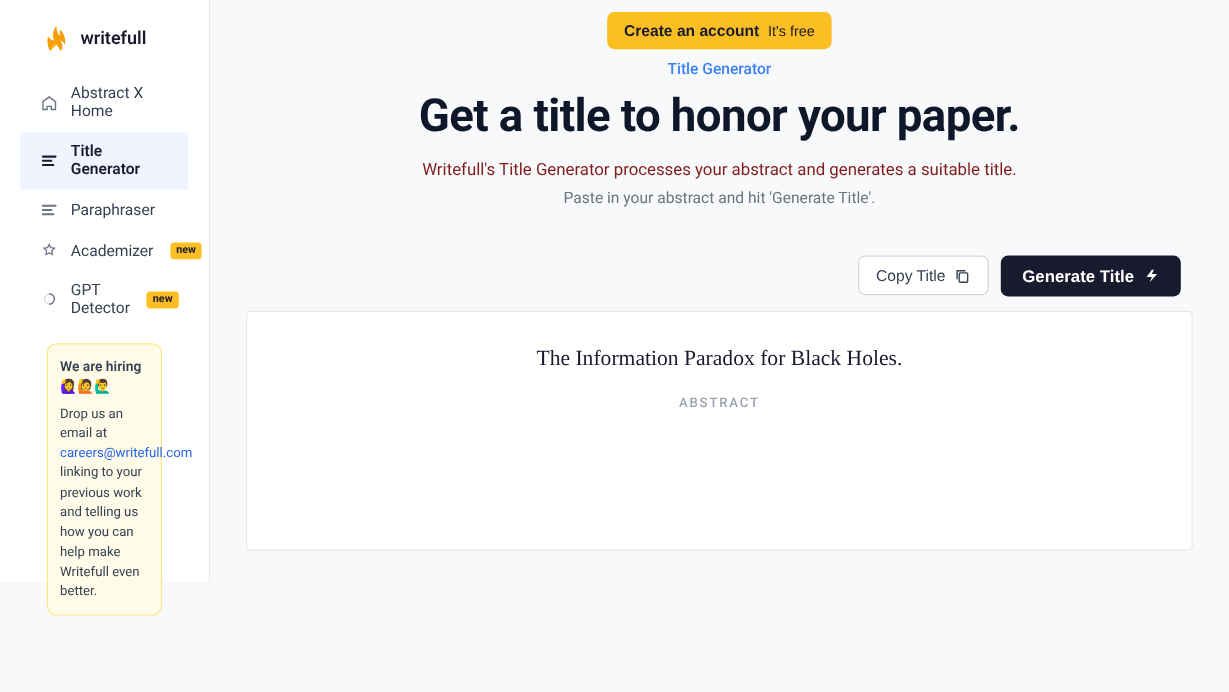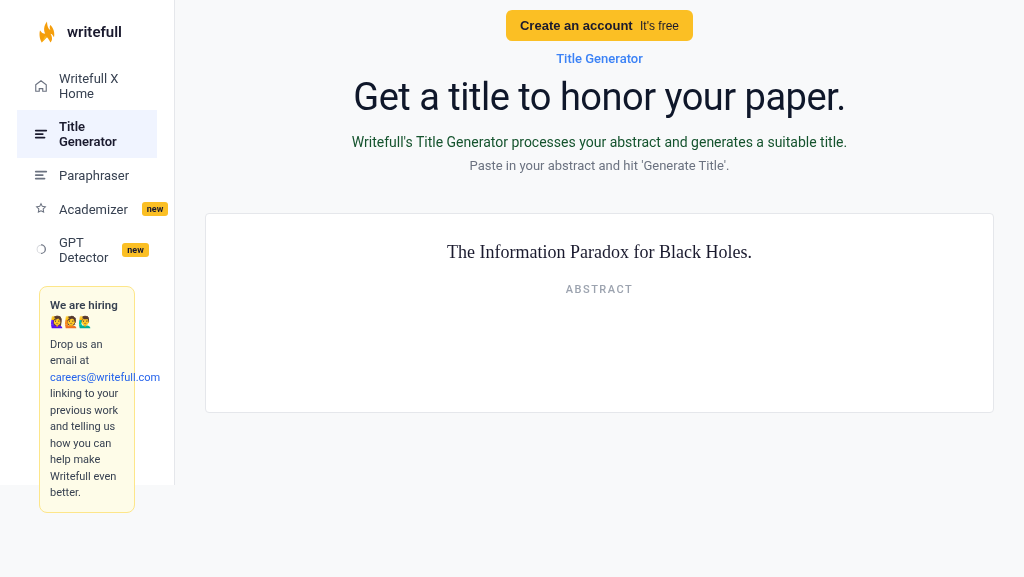--- a/index.html
+++ b/index.html
@@ -128,29 +128,29 @@
       padding: 0 20px 20px 20px;
     }
     .hero-label {
       color: #3b82f6;
       font-size: 13px;
       font-weight: 500;
       margin-bottom: 10px;
     }
     .hero-title {
       font-size: 38px;
-      font-weight: 400;
+      font-weight: 700;
       color: #0f172a;
       line-height: 1.15;
       margin-bottom: 14px;
       letter-spacing: -0.5px;
     }
     .hero-subtitle {
       font-size: 14px;
-      color: #14532d;
+      color: #7f1d1d;
       margin-bottom: 8px;
     }
     .hero-hint {
       font-size: 13px;
       color: #6b7280;
       margin-bottom: 20px;
     }
 
     
     .action-bar {
@@ -227,21 +227,21 @@
     </svg>
     <span class="logo-text">writefull</span>
   </div>
 
   <div class="sidebar-item">
     <span class="sidebar-item-icon">
       <svg width="14" height="14" viewBox="0 0 16 16" fill="none">
           <path d="M2 6.5L8 2l6 4.5V14H10v-3H6v3H2V6.5z" stroke="currentColor" stroke-width="1.3" fill="none"></path>
         </svg>
     </span>
-    <span>Writefull X Home</span>
+    <span>Abstract X Home</span>
   </div>
 
   <div class="sidebar-item active">
     <span class="sidebar-item-icon">
       <svg width="14" height="14" viewBox="0 0 16 16" fill="none">
           <rect x="1" y="3" width="14" height="2" rx="1" fill="currentColor"></rect>
           <rect x="1" y="7" width="10" height="2" rx="1" fill="currentColor"></rect>
           <rect x="1" y="11" width="12" height="2" rx="1" fill="currentColor"></rect>
         </svg>
     </span>
@@ -298,18 +298,33 @@
     </button>
   </div>
 
   <div class="hero">
     <div class="hero-label">Title Generator</div>
     <h1 class="hero-title">Get a title to honor your paper.</h1>
     <p class="hero-subtitle">Writefull's Title Generator processes your abstract and generates a suitable title.</p>
     <p class="hero-hint">Paste in your abstract and hit 'Generate Title'.</p>
   </div>
 
+  <div class="action-bar">
+    <button class="copy-title-btn">
+      <span>Copy Title</span>
+      <svg width="14" height="14" viewBox="0 0 16 16" fill="none">
+        <rect x="5" y="5" width="8" height="9" rx="1" stroke="#374151" stroke-width="1.3"></rect>
+        <path d="M3 11V3h8" stroke="#374151" stroke-width="1.3" fill="none"></path>
+      </svg>
+    </button>
+    <button class="generate-btn">
+      <span>Generate Title</span>
+      <svg width="14" height="14" viewBox="0 0 16 16" fill="none">
+        <path d="M9 2L4 9h5l-2 5 7-8H9l2-4z" fill="#fff"></path>
+      </svg>
+    </button>
+  </div>
 
   <div class="paper-area">
     <div class="paper-title">The Information Paradox for Black Holes.</div>
     <div class="paper-abstract-label">ABSTRACT</div>
   </div>
 </main>
 
 </body></html>

